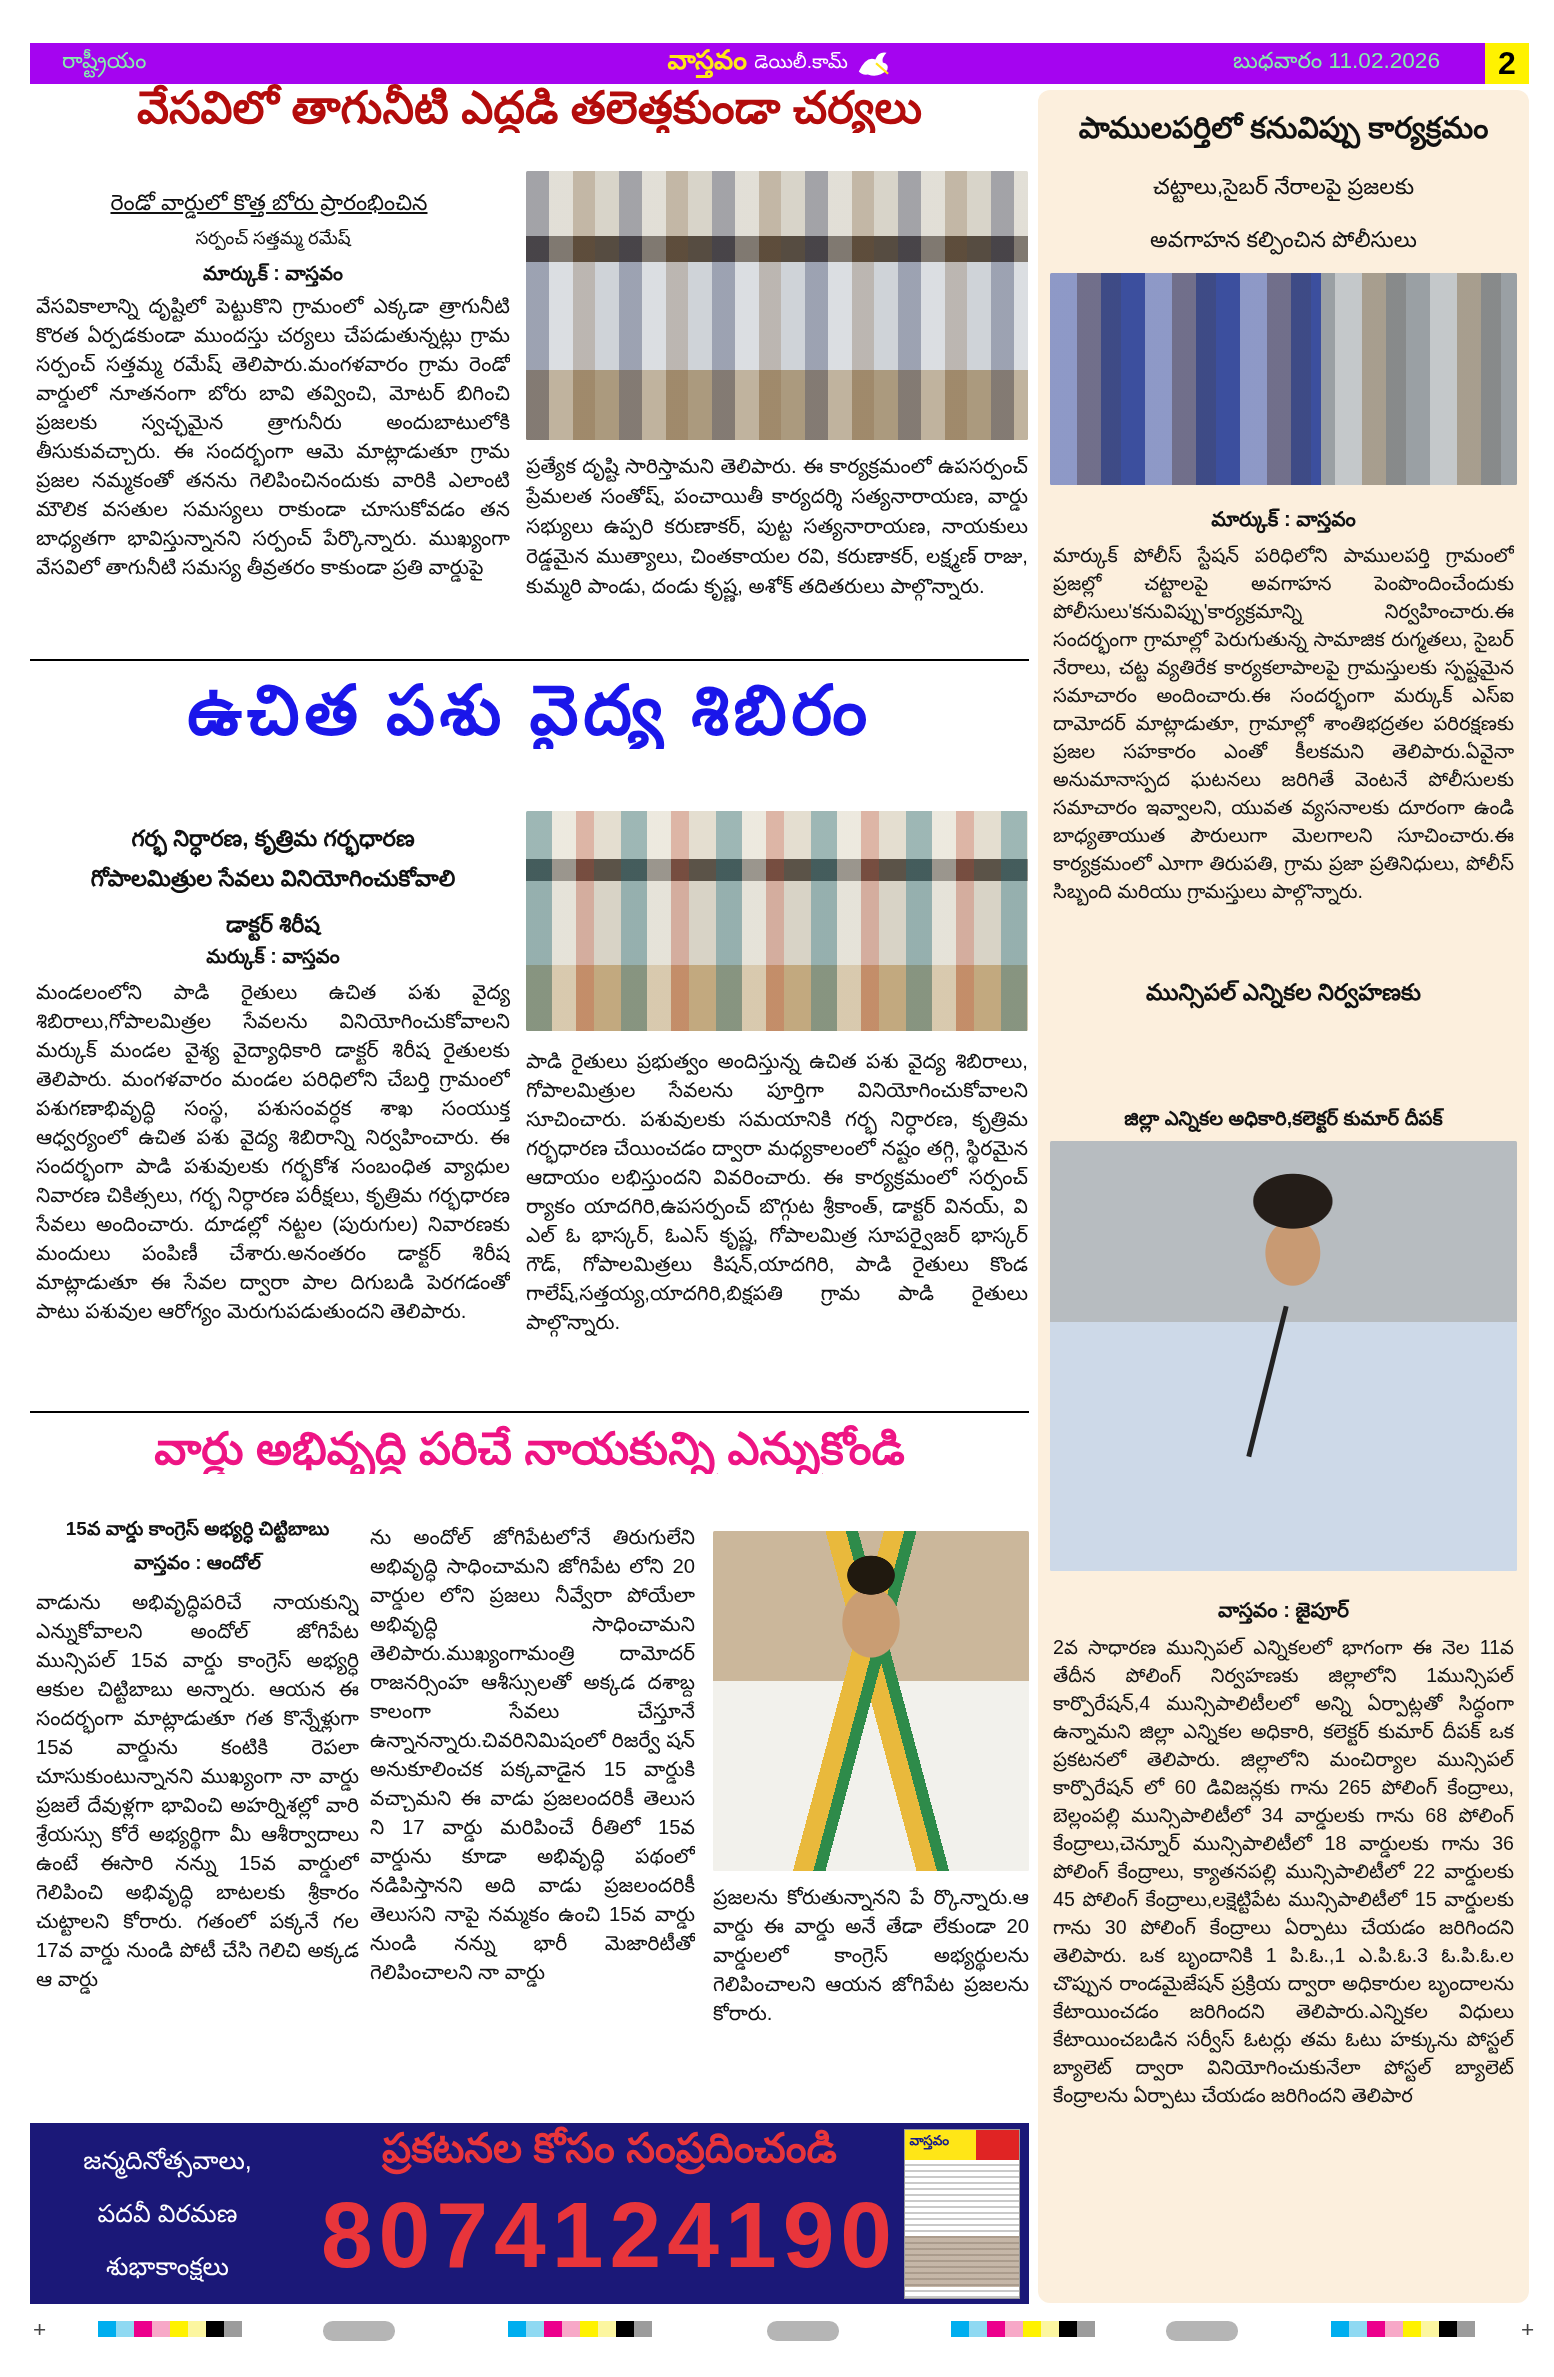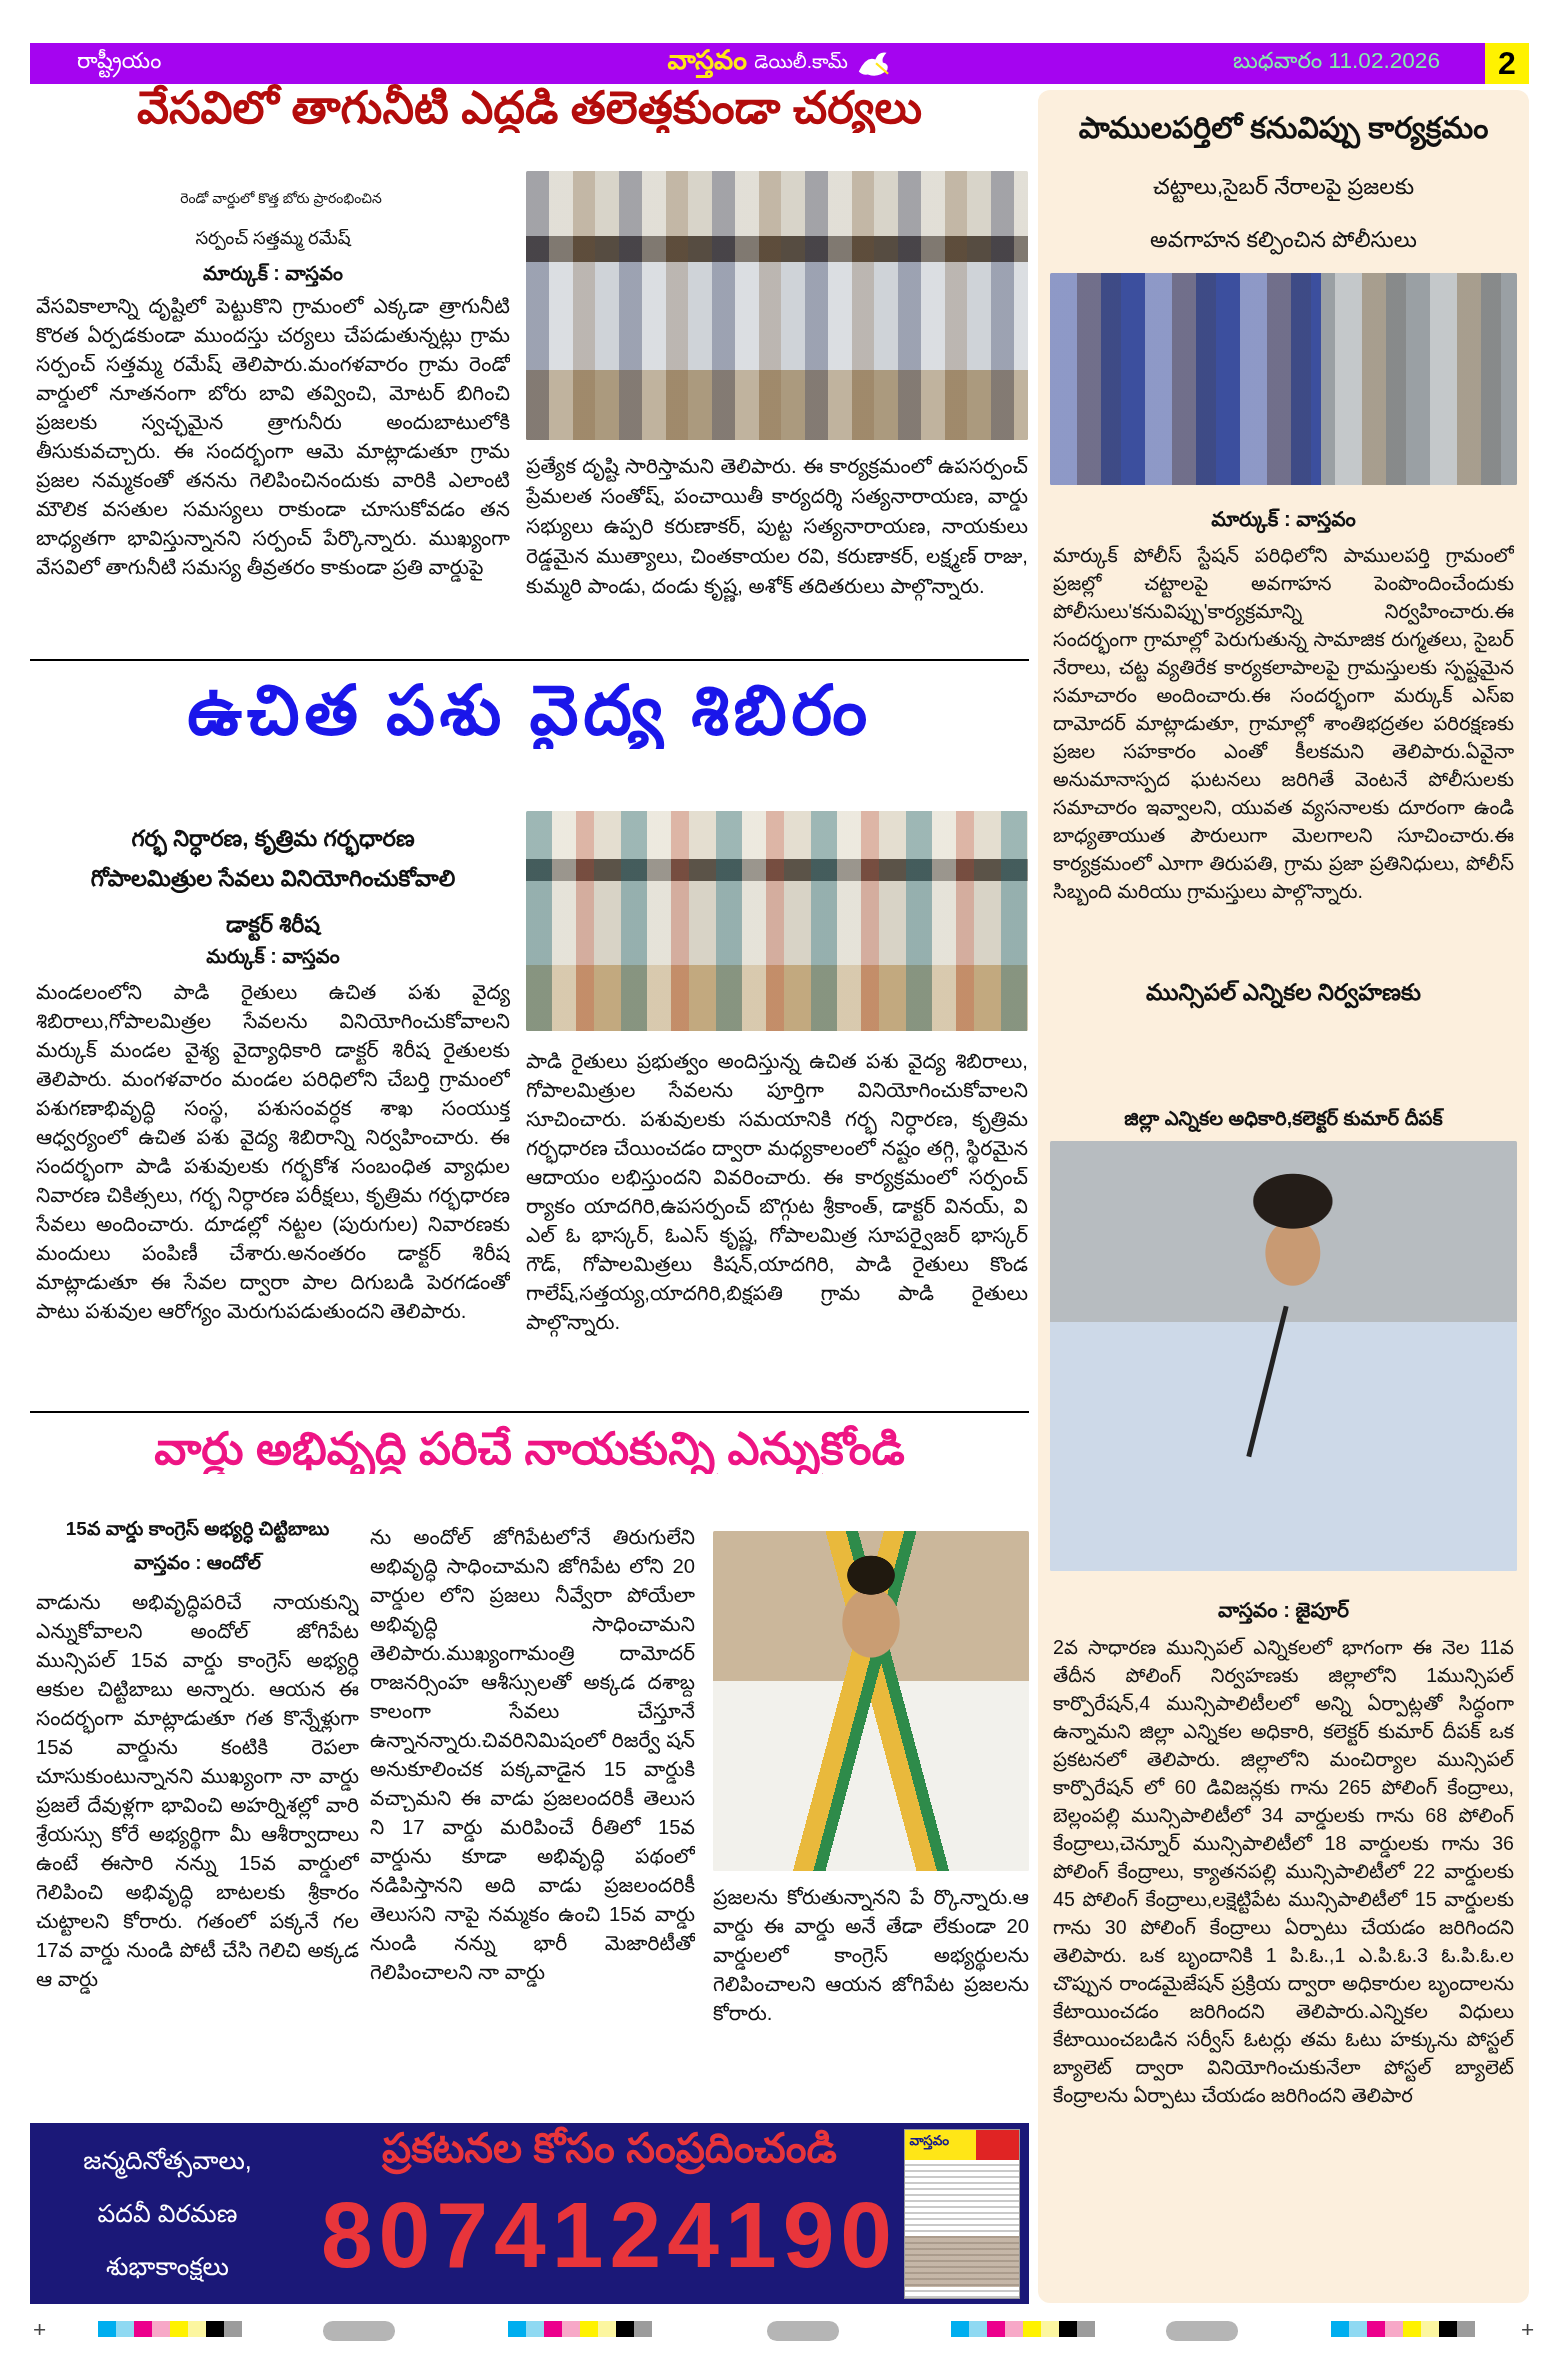--- a/index.html
+++ b/index.html
@@ -1,20 +1,20 @@
 <!DOCTYPE html>
 <html style="font-size:12px"><head>
 <meta charset="utf-8">
 <style>
   html,body{margin:0;padding:0;background:#e8e8e8;}
   .page{position:relative;width:1555px;height:2377px;background:#ffffff;overflow:hidden;
         font-family:"Liberation Sans","DejaVu Sans",sans-serif;color:#111;}
   
   .masthead{position:absolute;left:30px;top:43px;width:1499px;height:41px;display:flex;align-items:center;}
-  .mh-section{color:#ffffff;font-size:22px;margin-left:47px;}
+  .mh-section{color:#86efac;font-size:22px;margin-left:32px;}
   .mh-center{position:absolute;left:50%;transform:translateX(-50%);display:flex;align-items:center;gap:7.5px;}
   .mh-brand{color:#ffe617;font-size:27px;font-weight:bold;}
   .mh-suffix{color:#fff;font-size:19px;}
   .mh-date{position:absolute;right:89px;color:#86efac;font-size:22.6px;margin-left:40px;}
   .mh-page{position:absolute;right:0;top:0;width:44px;height:41px;display:flex;align-items:center;justify-content:center;
            font-size:32px;font-weight:bold;color:#000;}
   
   .headline{position:absolute;left:30px;width:999px;text-align:center;font-weight:bold;line-height:1.12;overflow:hidden;}
   .subhead{position:absolute;text-align:center;font-weight:bold;overflow:hidden;}
   .subhead.light{font-weight:normal;}
@@ -82,21 +82,21 @@
       <svg width="36" height="32" viewBox="0 0 48 42">
         <path d="M5 31 Q15 10 27 15 Q31 4 42 6 Q35 13 37 19 Q46 21 43 29 Q31 40 17 35 Q9 36 5 31 Z" fill="#ffffff"></path>
         <path d="M28 20 L44 34" stroke="#ffe617" stroke-width="3"></path>
       </svg>
     </div>
     <span class="mh-date">బుధవారం 11.02.2026</span>
     <div class="mh-page" style="background-color: rgb(255, 242, 0);">2</div>
   </div>
 
   <div class="headline" style="top: 83px; font-size: 45px; color: rgb(179, 12, 12);">వేసవిలో తాగునీటి ఎద్దడి తలెత్తకుండా చర్యలు</div>
-  <div class="subhead light" style="left:44px;top:190px;width:474px;font-size:14px;">రెండో వార్డులో కొత్త బోరు ప్రారంభించిన</div>
+  <div class="subhead light" style="left:32px;top:190px;width:474px;font-size:22px;text-decoration:underline;">రెండో వార్డులో కొత్త బోరు ప్రారంభించిన</div>
   <div class="subhead light" style="left:36px;top:228px;width:474px;font-size:18px;">సర్పంచ్ సత్తమ్మ రమేష్</div>
   <div class="subhead" style="left:36px;top:262px;width:474px;font-size:19.6px;">మార్కుక్ : వాస్తవం</div>
   <div class="body-col" style="left:36px;top:292px;width:474px;height:366px;">వేసవికాలాన్ని దృష్టిలో పెట్టుకొని గ్రామంలో ఎక్కడా త్రాగునీటి కొరత ఏర్పడకుండా ముందస్తు చర్యలు చేపడుతున్నట్లు గ్రామ సర్పంచ్ సత్తమ్మ రమేష్ తెలిపారు.మంగళవారం గ్రామ రెండో వార్డులో నూతనంగా బోరు బావి తవ్వించి, మోటర్ బిగించి ప్రజలకు స్వచ్ఛమైన త్రాగునీరు అందుబాటులోకి తీసుకువచ్చారు. ఈ సందర్భంగా ఆమె మాట్లాడుతూ  గ్రామ ప్రజల నమ్మకంతో తనను గెలిపించినందుకు వారికి ఎలాంటి మౌలిక వసతుల సమస్యలు రాకుండా చూసుకోవడం తన బాధ్యతగా భావిస్తున్నానని సర్పంచ్ పేర్కొన్నారు. ముఖ్యంగా వేసవిలో తాగునీటి సమస్య తీవ్రతరం కాకుండా ప్రతి వార్డుపై</div>
   <div class="photo ph-crowd" style="left:526px;top:171px;width:502px;height:269px;"></div>
   <div class="body-col" style="left:526px;top:451px;width:502px;height:202px;line-height:30px;">ప్రత్యేక దృష్టి సారిస్తామని తెలిపారు. ఈ కార్యక్రమంలో ఉపసర్పంచ్ ప్రేమలత సంతోష్, పంచాయితీ కార్యదర్శి సత్యనారాయణ, వార్డు సభ్యులు ఉప్పరి కరుణాకర్, పుట్ట సత్యనారాయణ, నాయకులు రెడ్డమైన ముత్యాలు, చింతకాయల రవి, కరుణాకర్, లక్ష్మణ్ రాజు, కుమ్మరి పాండు, దండు కృష్ణ, అశోక్ తదితరులు పాల్గొన్నారు.</div>
   <div class="rule" style="top:659px;"></div>
 
   <div class="headline" style="top: 672px; font-size: 69px; letter-spacing: 4.5px; color: rgb(26, 22, 234);">ఉచిత పశు వైద్య శిబిరం</div>
   <div class="subhead" style="left:36px;top:826px;width:474px;font-size:22.6px;">గర్భ నిర్ధారణ, కృత్రిమ గర్భధారణ</div>
   <div class="subhead" style="left:36px;top:866px;width:474px;font-size:22.6px;">గోపాలమిత్రుల సేవలు వినియోగించుకోవాలి</div>

